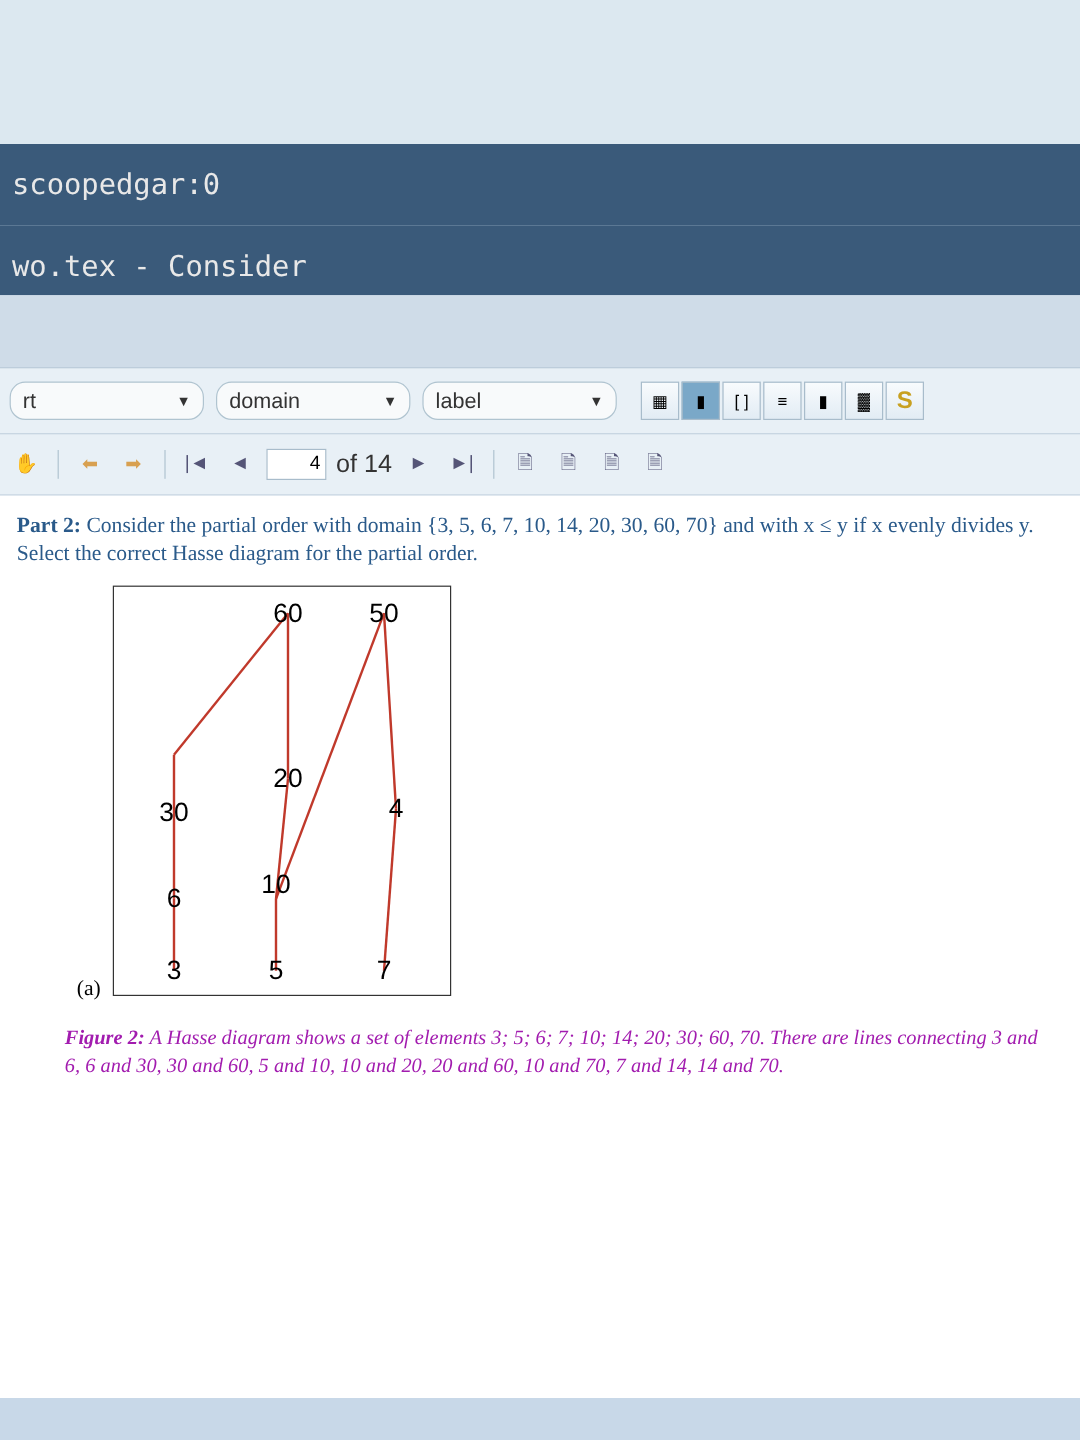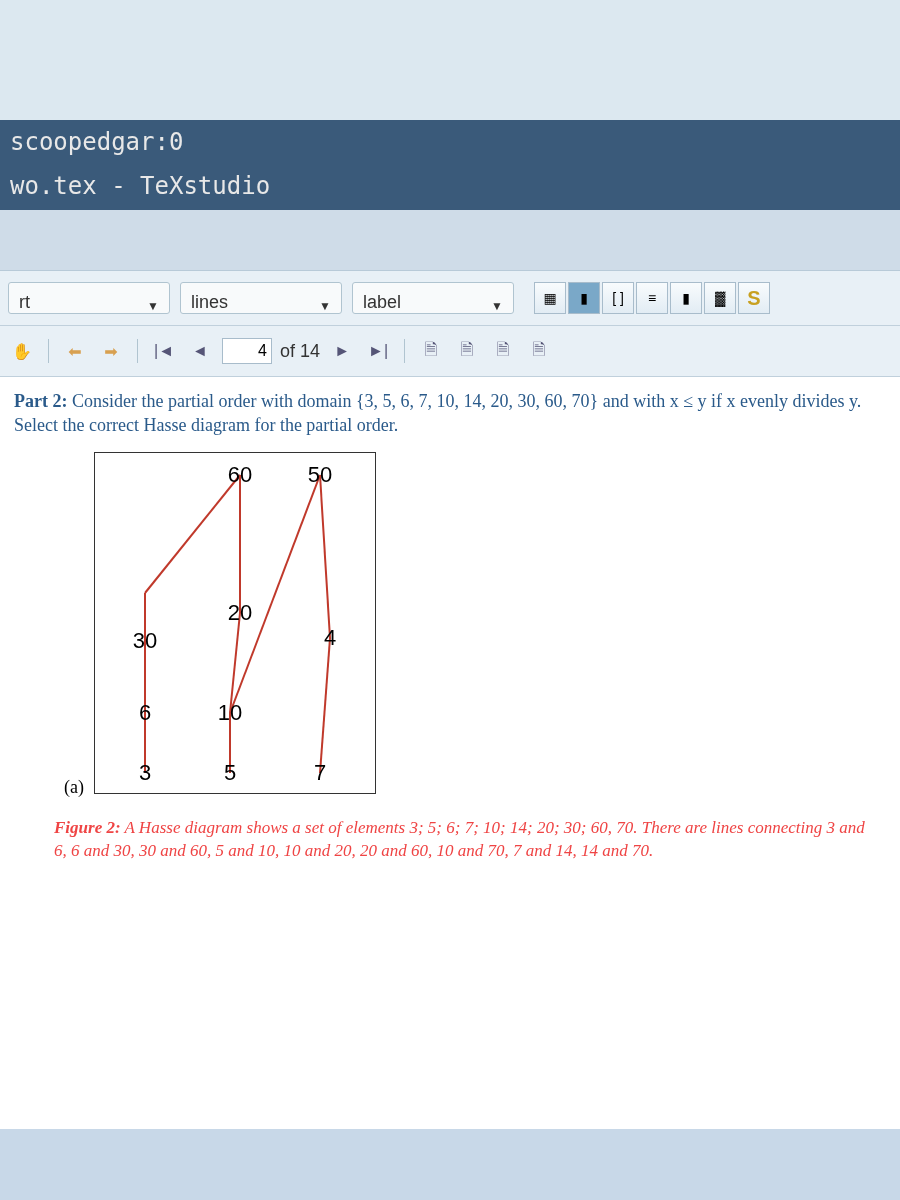--- a/index.html
+++ b/index.html
@@ -9,21 +9,21 @@
     height: 1200px;
     font-family: Arial, sans-serif;
     background: #c8d8e8;
     overflow: hidden;
   }
   .desktop-text {
     background: #3a5a7a;
     color: #e8e8e8;
     font-family: monospace;
     font-size: 24px;
-    padding: 8px 10px;
+    padding: 20px 10px;
   }
   .desktop-text.line2 {
     padding-bottom: 10px;
   }
   .spacer-top {
     height: 60px;
     background: #cfdce8;
     border-bottom: 1px solid #b8cad8;
   }
   .empty-top {
@@ -34,25 +34,25 @@
     display: flex;
     align-items: center;
     gap: 10px;
     padding: 6px 8px;
     background: #e8f0f6;
     border-bottom: 1px solid #c0d0dc;
     height: 42px;
   }
   .dropdown {
     display: flex;
-    align-items: flex-end;
+    align-items: center;
     justify-content: space-between;
     background: #f8fafb;
     border: 1px solid #b0c4d0;
-    border-radius: 3px;
+    border-radius: 13px;
     height: 30px;
     padding: 0 10px;
     font-size: 18px;
     color: #333;
     min-width: 140px;
   }
   .dropdown .caret {
     margin-left: 12px;
     font-size: 12px;
   }
@@ -94,21 +94,21 @@
   .page-input {
     width: 40px;
     height: 24px;
     border: 1px solid #a8bccb;
     background: #fff;
     text-align: right;
     font-size: 16px;
     padding: 0 4px;
   }
   .page-label {
-    font-size: 18px;
+    font-size: 21px;
     color: #333;
   }
   .divider {
     width: 1px;
     height: 24px;
     background: #b0c4d0;
     margin: 0 4px;
   }
   .doc-area {
     background: #fff;
@@ -148,51 +148,51 @@
   .node {
     position: absolute;
     transform: translate(-50%, -50%);
     background: transparent;
     padding: 0 2px;
   }
   .caption {
     font-family: Georgia, "Times New Roman", serif;
     font-style: italic;
     font-size: 17px;
-    color: #ef4444;
+    color: #a21caf;
     margin-top: 18px;
     line-height: 1.4;
     max-width: 820px;
   }
   .caption b { font-weight: bold; }
   svg.lines {
     position: absolute;
     left: 0;
     top: 0;
     width: 280px;
     height: 340px;
   }
 </style>
 </head>
 <body>
 
 <div class="empty-top"></div>
 
 <div class="desktop-text">scoopedgar:0</div>
-<div class="desktop-text line2">wo.tex - TeXstudio</div>
+<div class="desktop-text line2">wo.tex - Consider</div>
 
 <div class="spacer-top"></div>
 
 <div class="toolbar1">
   <div class="dropdown">
     <span>rt</span>
     <span class="caret">▼</span>
   </div>
   <div class="dropdown">
-    <span>lines</span>
+    <span>domain</span>
     <span class="caret">▼</span>
   </div>
   <div class="dropdown">
     <span>label</span>
     <span class="caret">▼</span>
   </div>
   <div class="icon-group">
     <div class="icon-box">▦</div>
     <div class="icon-box blueish">▮</div>
     <div class="icon-box">[ ]</div>
@@ -248,21 +248,21 @@
 
           <line x1="225" y1="320" x2="235" y2="185" stroke="#c0392b" stroke-width="2"></line>
           <line x1="235" y1="185" x2="225" y2="22" stroke="#c0392b" stroke-width="2"></line>
         </svg>
         <span class="node" style="left:145px; top:22px;text-align:center;">60</span>
         <span class="node" style="left:225px; top:22px;">50</span>
         <span class="node" style="left:50px;  top:140px;margin-top:48px;">30</span>
         <span class="node" style="left:145px; top:160px;">20</span>
         <span class="node" style="left:235px; top:185px;">4</span>
         <span class="node" style="left:50px;  top:260px;">6</span>
-        <span class="node" style="left:135px; top:260px;">10</span>
+        <span class="node" style="left:135px; top:248px;">10</span>
         <span class="node" style="left:50px;  top:320px;">3</span>
         <span class="node" style="left:135px; top:320px;">5</span>
         <span class="node" style="left:225px; top:320px;">7</span>
       </div>
     </div>
 
     <div class="caption">
       <b>Figure 2:</b>
       <i>A Hasse diagram shows a set of elements 3; 5; 6; 7; 10; 14; 20; 30; 60, 70. There are lines connecting 3 and 6, 6 and 30, 30 and 60, 5 and 10, 10 and 20, 20 and 60, 10 and 70, 7 and 14, 14 and 70.</i>
     </div>

